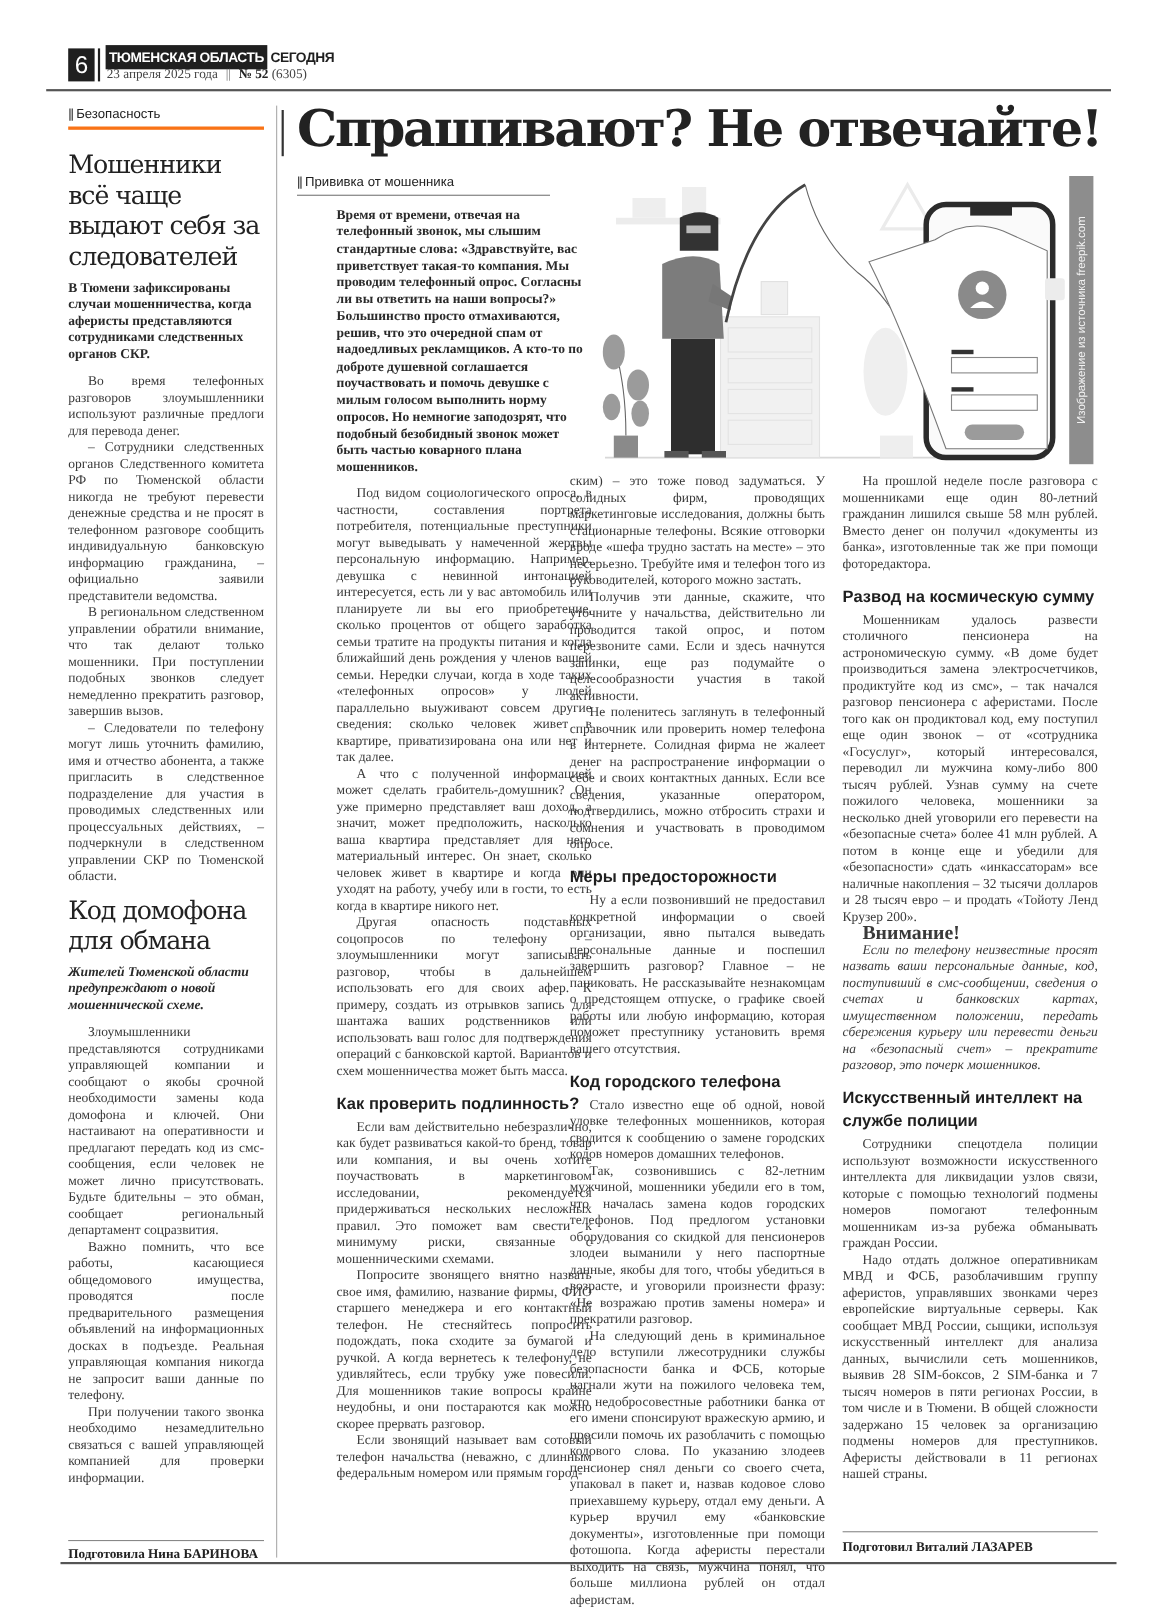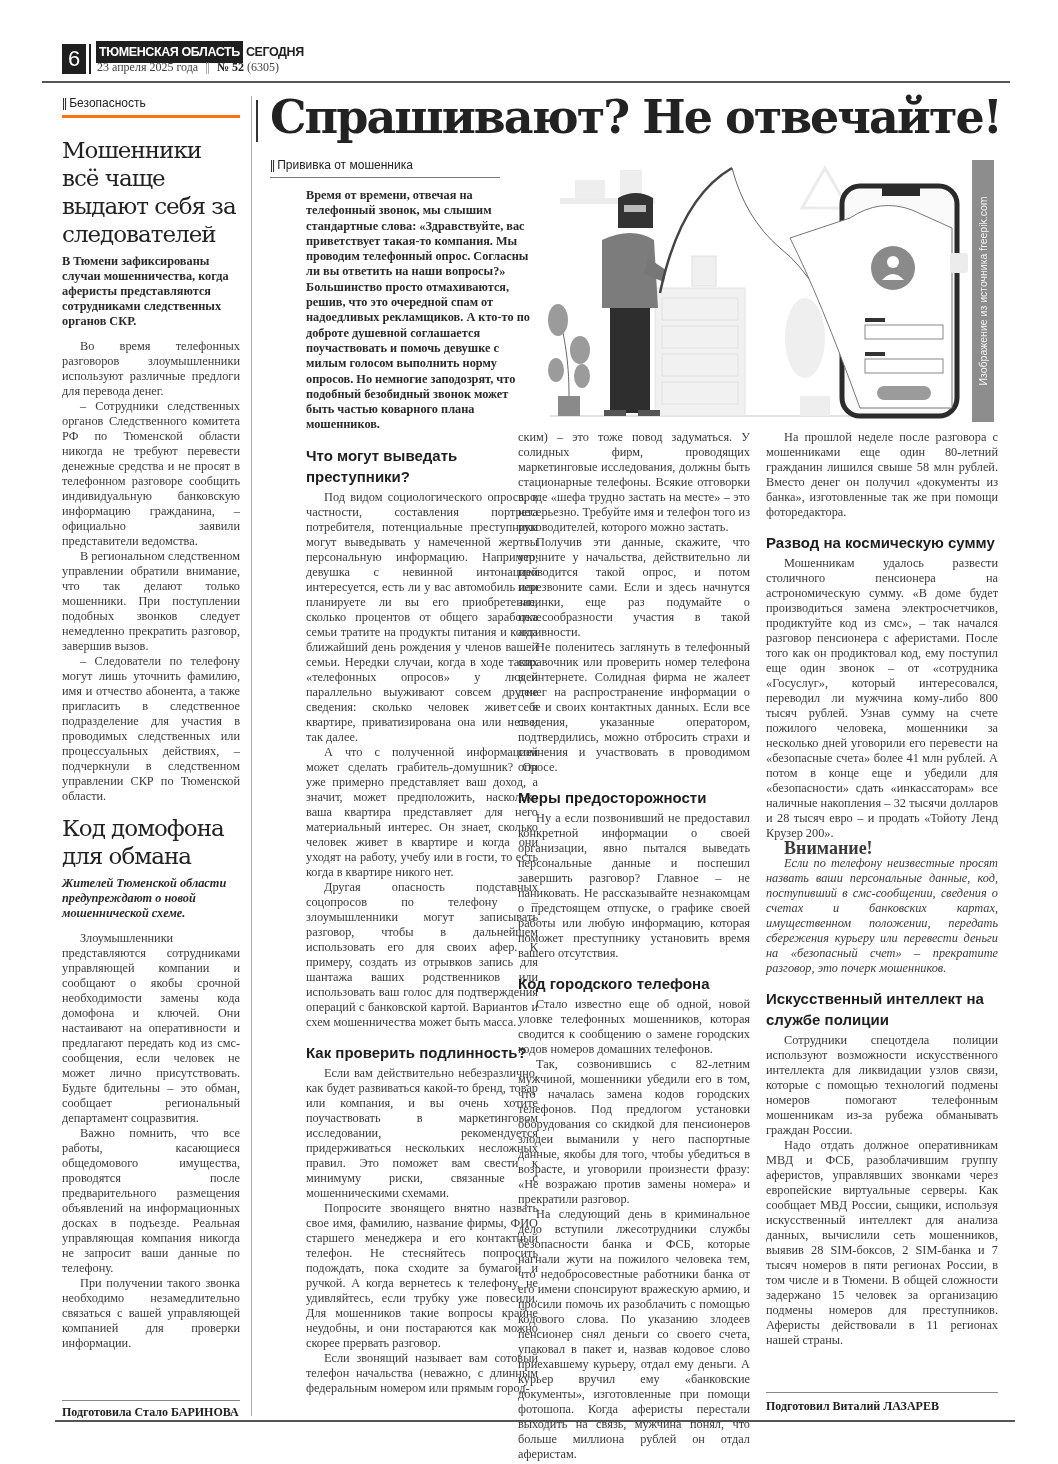--- a/index.html
+++ b/index.html
@@ -92,21 +92,21 @@
   </div>
 
   <h2 class="big-head gap-head">Код домофона для обмана</h2>
   <div class="lead-bold italic">Жителей Тюменской области предупреждают о новой мошеннической схеме.</div>
   <div class="body-text">
     <p>Злоумышленники представляются сотрудниками управляющей компании и сообщают о якобы срочной необходимости замены кода домофона и ключей. Они настаивают на оперативности и предлагают передать код из смс-сообщения, если человек не может лично присутствовать. Будьте бдительны – это обман, сообщает региональный департамент соцразвития.</p>
     <p>Важно помнить, что все работы, касающиеся общедомового имущества, проводятся после предварительного размещения объявлений на информационных досках в подъезде. Реальная управляющая компания никогда не запросит ваши данные по телефону.</p>
     <p>При получении такого звонка необходимо незамедлительно связаться с вашей управляющей компанией для проверки информации.</p>
   </div>
 </div>
-<div class="left-sig">Подготовила Стало БАРИНОВА</div>
+<div class="left-sig">Подготовила Нина БАРИНОВА</div>
 
 <div class="col-divider"></div>
 <div class="title-bar"></div>
 
 <h1 class="main-title">Спрашивают? Не отвечайте!</h1>
 <div class="main-rubric rubric">Прививка от мошенника</div>
 
 <div class="illustration">
   <svg width="450" height="265" viewBox="0 0 450 265">
 
@@ -161,21 +161,20 @@
 
     <rect x="430" y="95" width="18" height="20" rx="3" fill="#ececec"></rect>
   </svg>
 </div>
 <div class="credit">
   <span>Изображение из источника freepik.com</span>
 </div>
 
 <div class="col col1">
   <div class="lead-main">Время от времени, отвечая на телефонный звонок, мы слышим стандартные слова: «Здравствуйте, вас приветствует такая-то компания. Мы проводим телефонный опрос. Согласны ли вы ответить на наши вопросы?» Большинство просто отмахиваются, решив, что это очередной спам от надоедливых рекламщиков. А кто-то по доброте душевной соглашается поучаствовать и помочь девушке с милым голосом выполнить норму опросов. Но немногие заподозрят, что подобный безобидный звонок может быть частью коварного плана мошенников.</div>
-  <h3 class="sub-head">Что могут выведать преступники?</h3>
   <div class="body-text">
     <p>Под видом социологического опроса, в частности, составления портрета потребителя, потенциальные преступники могут выведывать у намеченной жертвы персональную информацию. Например, девушка с невинной интонацией интересуется, есть ли у вас автомобиль или планируете ли вы его приобретение, сколько процентов от общего заработка семьи тратите на продукты питания и когда ближайший день рождения у членов вашей семьи. Нередки случаи, когда в ходе таких «телефонных опросов» у людей параллельно выуживают совсем другие сведения: сколько человек живет в квартире, приватизирована она или нет и так далее.</p>
     <p>А что с полученной информацией может сделать грабитель-домушник? Он уже примерно представляет ваш доход, а значит, может предположить, насколько ваша квартира представляет для него материальный интерес. Он знает, сколько человек живет в квартире и когда они уходят на работу, учебу или в гости, то есть когда в квартире никого нет.</p>
     <p>Другая опасность подставных соцопросов по телефону – злоумышленники могут записывать разговор, чтобы в дальнейшем использовать его для своих афер. К примеру, создать из отрывков запись для шантажа ваших родственников или использовать ваш голос для подтверждения операций с банковской картой. Вариантов и схем мошенничества может быть масса.</p>
   </div>
   <h3 class="sub-head">Как проверить подлинность?</h3>
   <div class="body-text">
     <p>Если вам действительно небезразлично, как будет развиваться какой-то бренд, товар или компания, и вы очень хотите поучаствовать в маркетинговом исследовании, рекомендуется придерживаться нескольких несложных правил. Это поможет вам свести к минимуму риски, связанные с мошенническими схемами.</p>
     <p>Попросите звонящего внятно назвать свое имя, фамилию, название фирмы, ФИО старшего менеджера и его контактный телефон. Не стесняйтесь попросить подождать, пока сходите за бумагой и ручкой. А когда вернетесь к телефону, не удивляйтесь, если трубку уже повесили. Для мошенников такие вопросы крайне неудобны, и они постараются как можно скорее прервать разговор.</p>
     <p>Если звонящий называет вам сотовый телефон начальства (неважно, с длинным федеральным номером или прямым город-</p>

